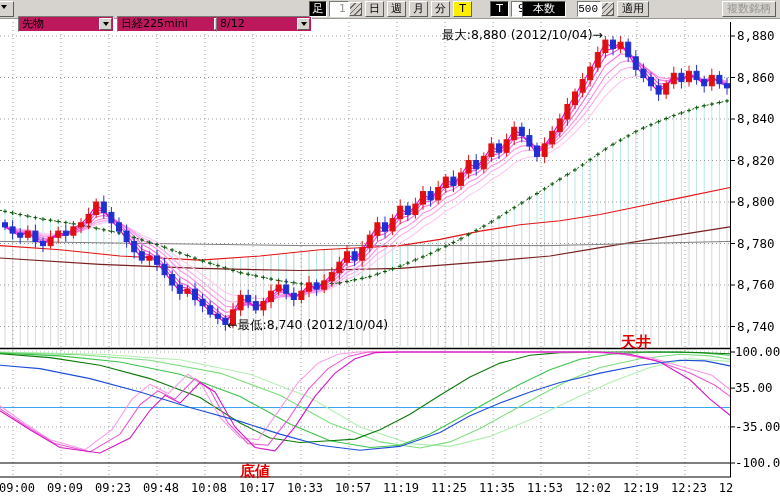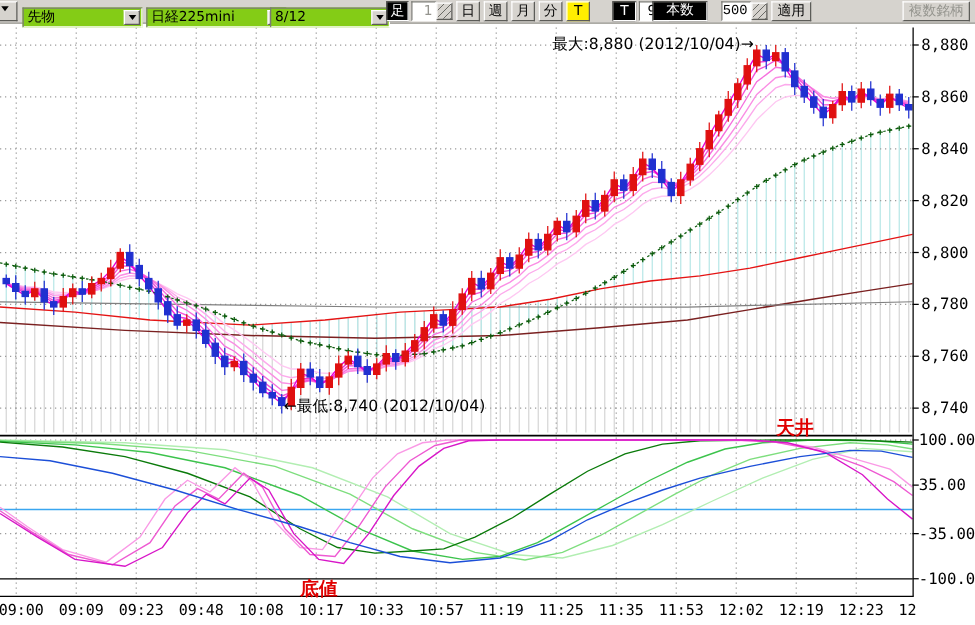--- a/index.html
+++ b/index.html
@@ -7,21 +7,21 @@
        font-family:"DejaVu Sans","Liberation Sans",sans-serif;}
   #chart-root{position:absolute;left:0;top:0;width:780px;height:500px;}
   #toolbar{position:absolute;left:0;top:0;width:780px;height:19px;background:#d6d3ce;
            border-bottom:1px solid #9a9a94;box-sizing:border-box;z-index:5;}
   .tbtn{position:absolute;top:1px;height:16px;box-sizing:border-box;background:#d6d3ce;
         border:1px solid;border-color:#ffffff #5c5c58 #5c5c58 #ffffff;
         font-size:11px;line-height:13px;text-align:center;color:#000;padding:0 1px;cursor:pointer;}
   .tbtn.black{background:#000;color:#fff;border-color:#5c5c58 #fff #fff #5c5c58;}
   .tbtn.yellow{background:#ffee00;}
   .tbtn.disabled{color:#95958f;cursor:default;}
-  .combo{position:absolute;top:6px;height:16px;box-sizing:border-box;background:#84cc16;
+  .combo{position:absolute;top:16px;height:16px;box-sizing:border-box;background:#be185d;
          border:1px solid;border-color:#7a7a74 #ffffff #ffffff #7a7a74;
          font-size:11px;line-height:14px;padding-left:3px;cursor:pointer;}
   .combo .arrow{position:absolute;right:1px;top:1px;width:13px;height:12px;background:#d6d3ce;
          border:1px solid;border-color:#fff #5c5c58 #5c5c58 #fff;box-sizing:border-box;}
   .tri{width:0;height:0;border:3px solid transparent;border-top:4px solid #000;margin:3px auto 0;}
   .spinfield{position:absolute;top:1px;height:16px;box-sizing:border-box;background:#fff;
          border:1px solid;border-color:#7a7a74 #ffffff #ffffff #7a7a74;
          font-size:11px;line-height:14px;text-align:right;padding-right:2px;}
   .spinfield.dim{color:#95958f;}
   .grip{position:absolute;top:2px;height:14px;width:13px;box-sizing:border-box;

